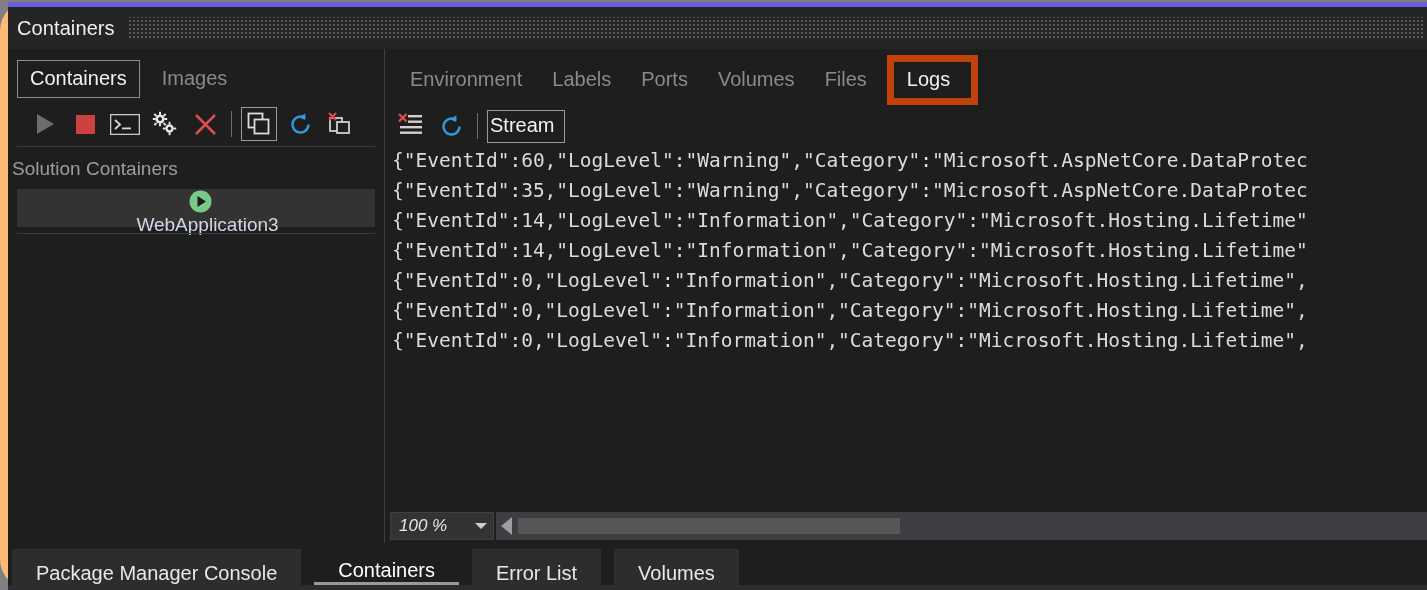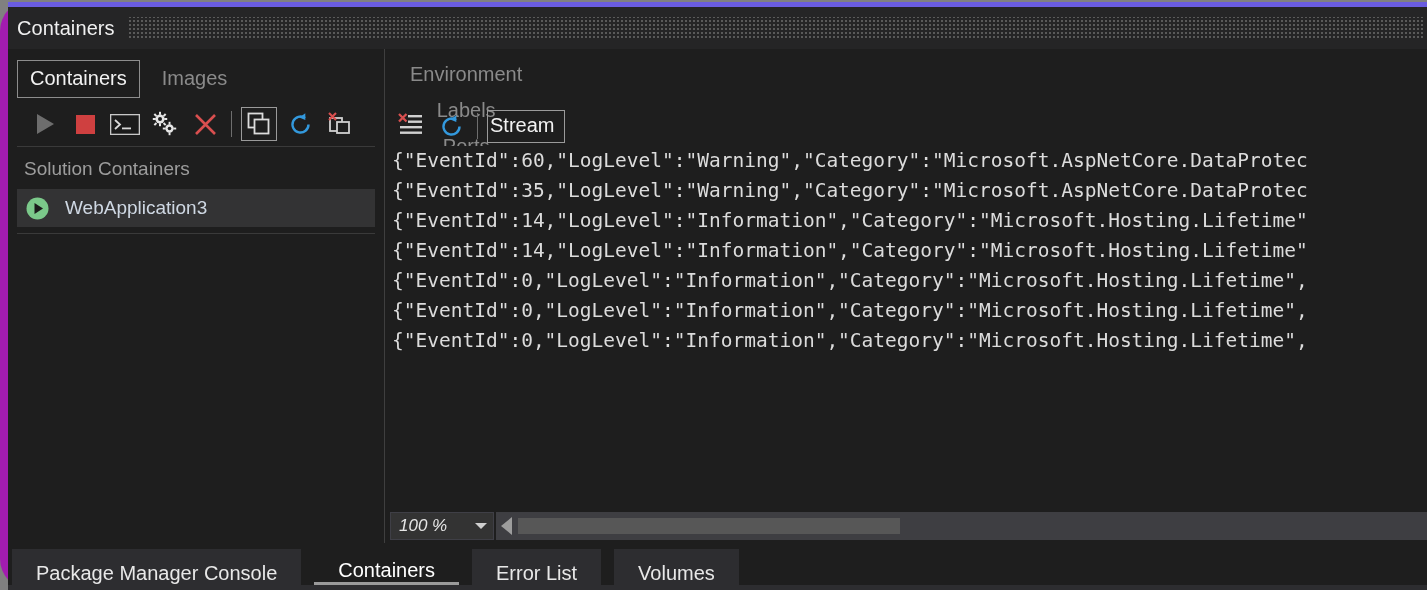--- a/index.html
+++ b/index.html
@@ -10,21 +10,21 @@
     height: 590px;
     overflow: hidden;
     background: #808080;
     font-family: "Liberation Sans", sans-serif;
   }
 
   #root {
     position: relative;
     width: 1371px;
     height: 590px;
-    background: #a21caf;
+    background: #fdba74;
     border-radius: 31px;
   }
 
   
   .top-strip {
     position: absolute; left: 0; top: 0;
     width: 1427px; height: 6px;
     background: #808080;
   }
   .accent-line {
@@ -114,32 +114,33 @@
 
   .list-divider {
     position: absolute; left: 9px; top: 97px;
     width: 358px; height: 1px; background: #3a3a3a;
   }
 
   .list-header {
     position: absolute; left: 0; top: 101px;
     width: 376px; height: 38px;
     display: flex; align-items: center;
-    padding-left: 16px;
+    padding-left: 4px;
     color: #9d9d9d;
     font-size: 19px;
   }
 
   .container-row {
     position: absolute; left: 9px; top: 140px;
     width: 358px; height: 38px;
     background: #333334;
     display: flex; align-items: center;
     padding-left: 8px;
     cursor: default;
+    flex-direction: column;
   }
   .row-label {
     color: #cfd8e3;
     font-size: 19px;
     margin-left: 15px;
   }
 
   .left-bottom-rule {
     position: absolute; left: 9px; top: 184px;
     width: 358px; height: 1px; background: #3a3a3a;
@@ -160,21 +161,21 @@
   .right-pane {
     position: absolute;
     left: 382px; top: 42px;
     width: 1037px; height: 494px;
     background: #1e1e1e;
   }
 
   .detail-tabs {
     position: absolute; left: 0; top: 8px;
     height: 46px;
-    display: flex; align-items: center; flex-direction: column;
+    display: flex; align-items: center;
   }
   .detail-tab {
     font-size: 20px;
     color: #8a8a8a;
     padding: 6px 10px 7px 10px;
     margin-left: 10px;
     white-space: nowrap;
     cursor: default;
   }
   .detail-tab:first-child { margin-left: 10px; }

